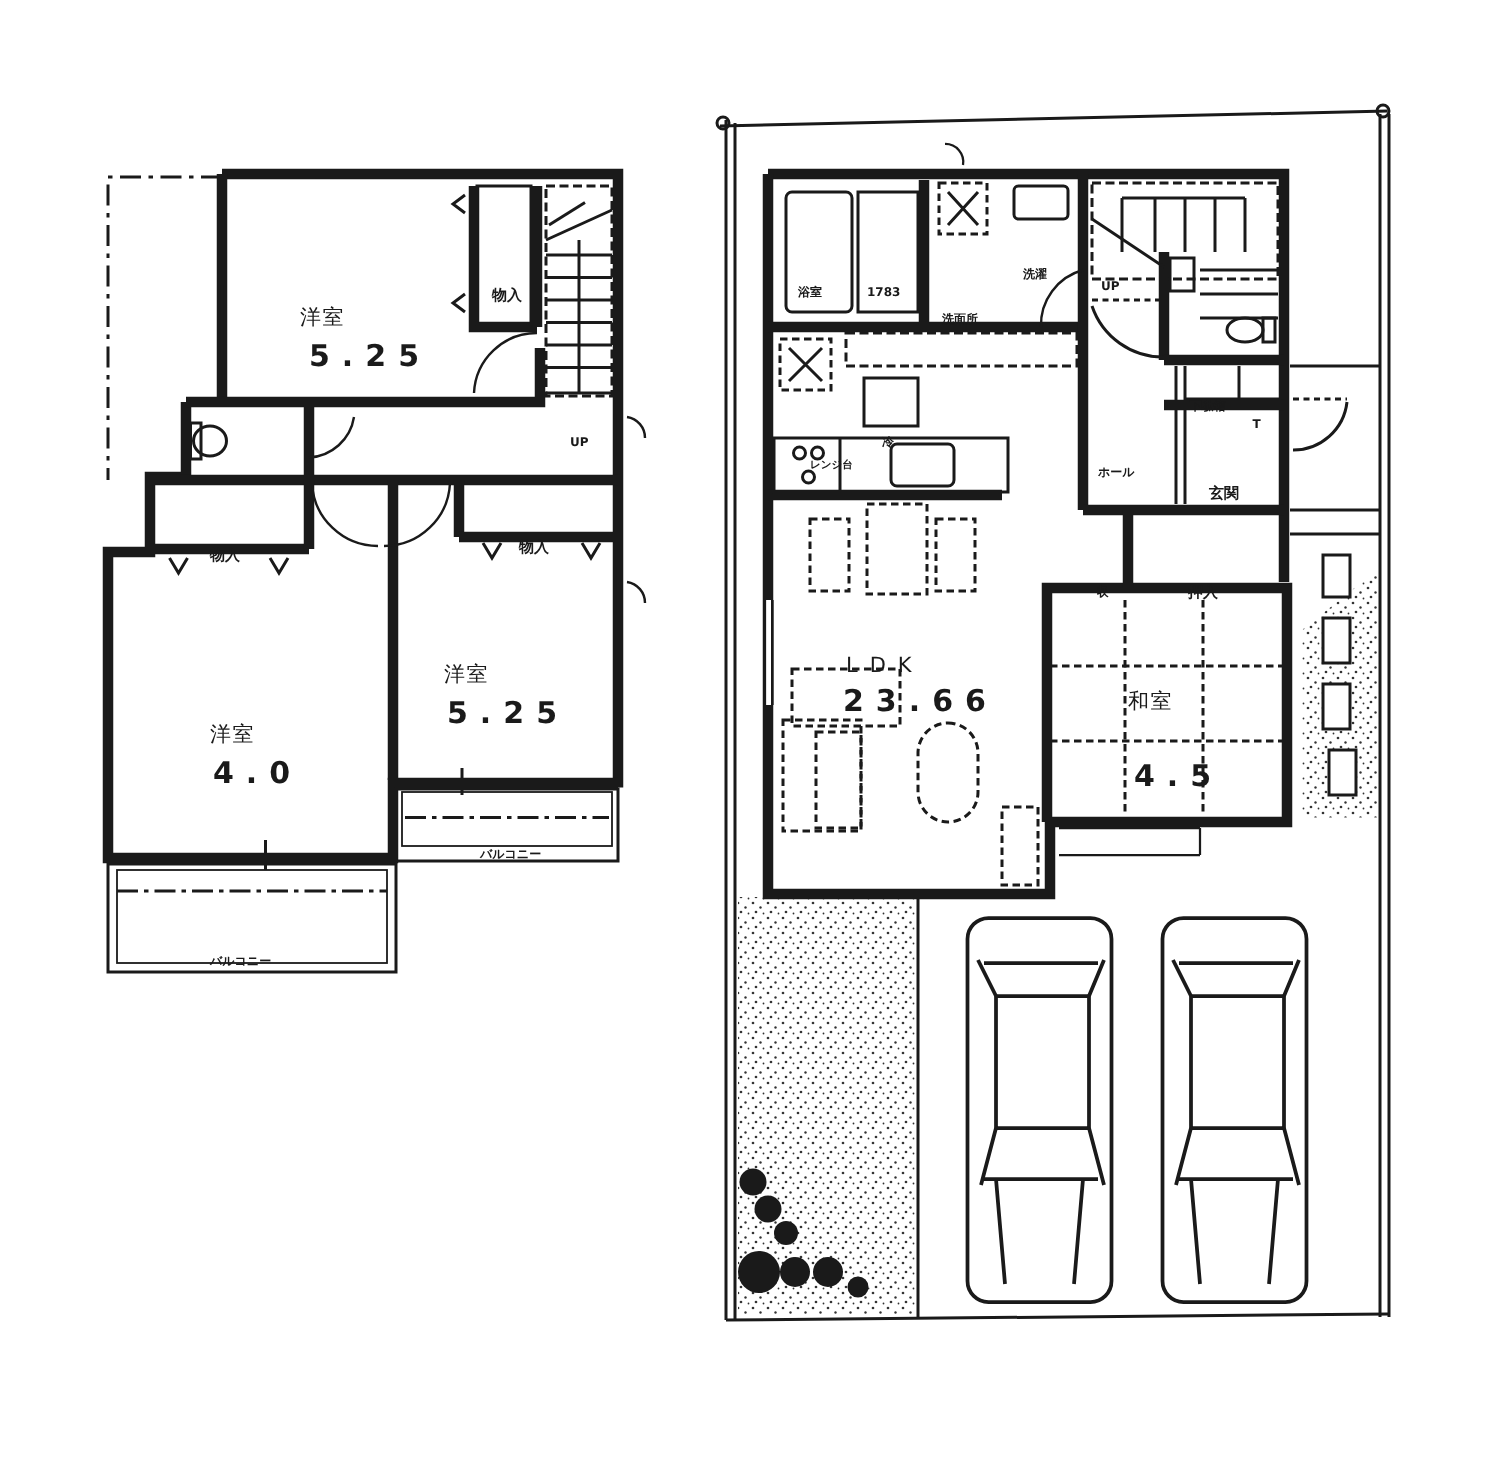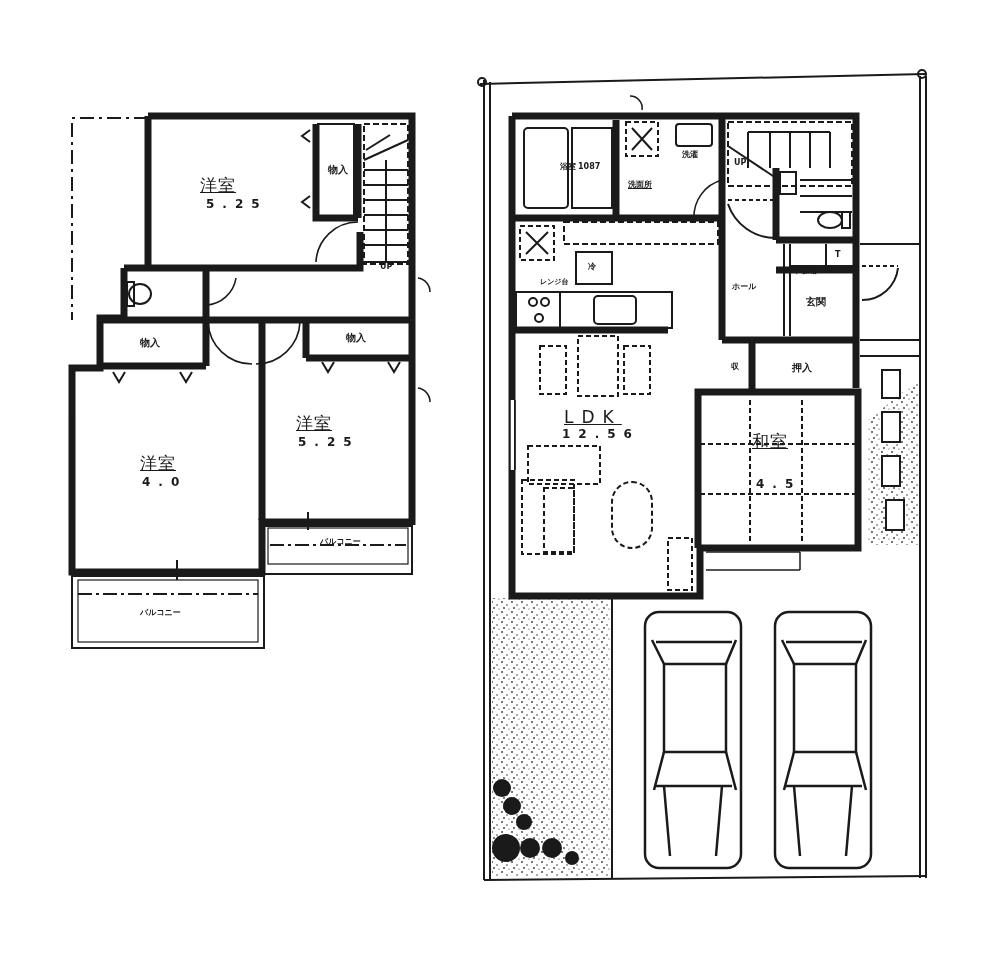--- a/index.html
+++ b/index.html
@@ -1,20 +1,20 @@
 <!DOCTYPE html>
 <html><head>
 <meta charset="utf-8">
 <style>
   html, body { margin:0; padding:0; background:#ffffff; }
   body { width:1000px; height:980px; position:relative; overflow:hidden; font-family:"DejaVu Sans", sans-serif; color:#1a1a1a; }
   svg.plan { position:absolute; left:0; top:0; }
-  .lbl { position:absolute; font-family:"DejaVu Sans", sans-serif; color:#1a1a1a; text-align:left; line-height:1.15; white-space:nowrap; }
-  .room-big { font-size:17px; letter-spacing:1px;text-decoration:underline; }
-  .room-area { font-size:12px; font-weight:bold; letter-spacing:8px; }
+  .lbl { position:absolute; font-family:"DejaVu Sans", sans-serif; color:#1a1a1a; text-align:left; line-height:1.15; white-space:nowrap;margin-top:28px; }
+  .room-big { font-size:14px; letter-spacing:1px; }
+  .room-area { font-size:20px; font-weight:bold; letter-spacing:8px; }
   .small { font-size:10px; font-weight:bold; }
   .tiny { font-size:8px; font-weight:bold; }
 </style>
 </head>
 <body>
 
 <svg class="plan" width="1000" height="980" viewBox="0 0 1000 980">
   <defs>
     <pattern id="gravel" width="10" height="10" patternUnits="userSpaceOnUse">
       <circle cx="2" cy="2" r="0.9" fill="#333"></circle>
@@ -255,28 +255,28 @@
 <div class="lbl room-big" style="left:296px;top:414px;">洋室</div>
 <div class="lbl room-area" style="left:298px;top:436px;">5.25</div>
 <div class="lbl small" style="left:328px;top:164px;">物入</div>
 <div class="lbl small" style="left:140px;top:337px;">物入</div>
 <div class="lbl small" style="left:346px;top:332px;">物入</div>
 <div class="lbl tiny" style="left:380px;top:262px;">UP</div>
 <div class="lbl tiny" style="left:320px;top:537px;">バルコニー</div>
 <div class="lbl tiny" style="left:140px;top:608px;">バルコニー</div>
 
 <div class="lbl room-big" style="left:564px;top:408px;letter-spacing:8px;">LDK</div>
-<div class="lbl room-area" style="left:562px;top:428px;">12.56</div>
+<div class="lbl room-area" style="left:562px;top:428px;">23.66</div>
 <div class="lbl room-big" style="left:752px;top:432px;">和室</div>
 <div class="lbl room-area" style="left:756px;top:478px;">4.5</div>
 <div class="lbl small" style="left:792px;top:362px;">押入</div>
 <div class="lbl tiny" style="left:731px;top:362px;">収</div>
-<div class="lbl tiny" style="left:560px;top:162px;">浴室</div>
-<div class="lbl tiny" style="left:578px;top:162px;">1087</div>
+<div class="lbl tiny" style="left:532px;top:162px;">浴室</div>
+<div class="lbl tiny" style="left:578px;top:162px;">1783</div>
 <div class="lbl tiny" style="left:628px;top:180px;text-decoration:underline;">洗面所</div>
 <div class="lbl tiny" style="left:682px;top:150px;">洗濯</div>
 <div class="lbl tiny" style="left:588px;top:262px;">冷</div>
 <div class="lbl tiny" style="left:540px;top:278px;font-size:7px;">レンジ台</div>
 <div class="lbl tiny" style="left:732px;top:282px;">ホール</div>
 <div class="lbl small" style="left:806px;top:296px;">玄関</div>
-<div class="lbl tiny" style="left:793px;top:266px;">下駄箱</div>
+<div class="lbl tiny" style="left:793px;top:238px;">下駄箱</div>
 <div class="lbl tiny" style="left:835px;top:250px;">T</div>
 <div class="lbl tiny" style="left:734px;top:158px;">UP</div>
 
 </body></html>

